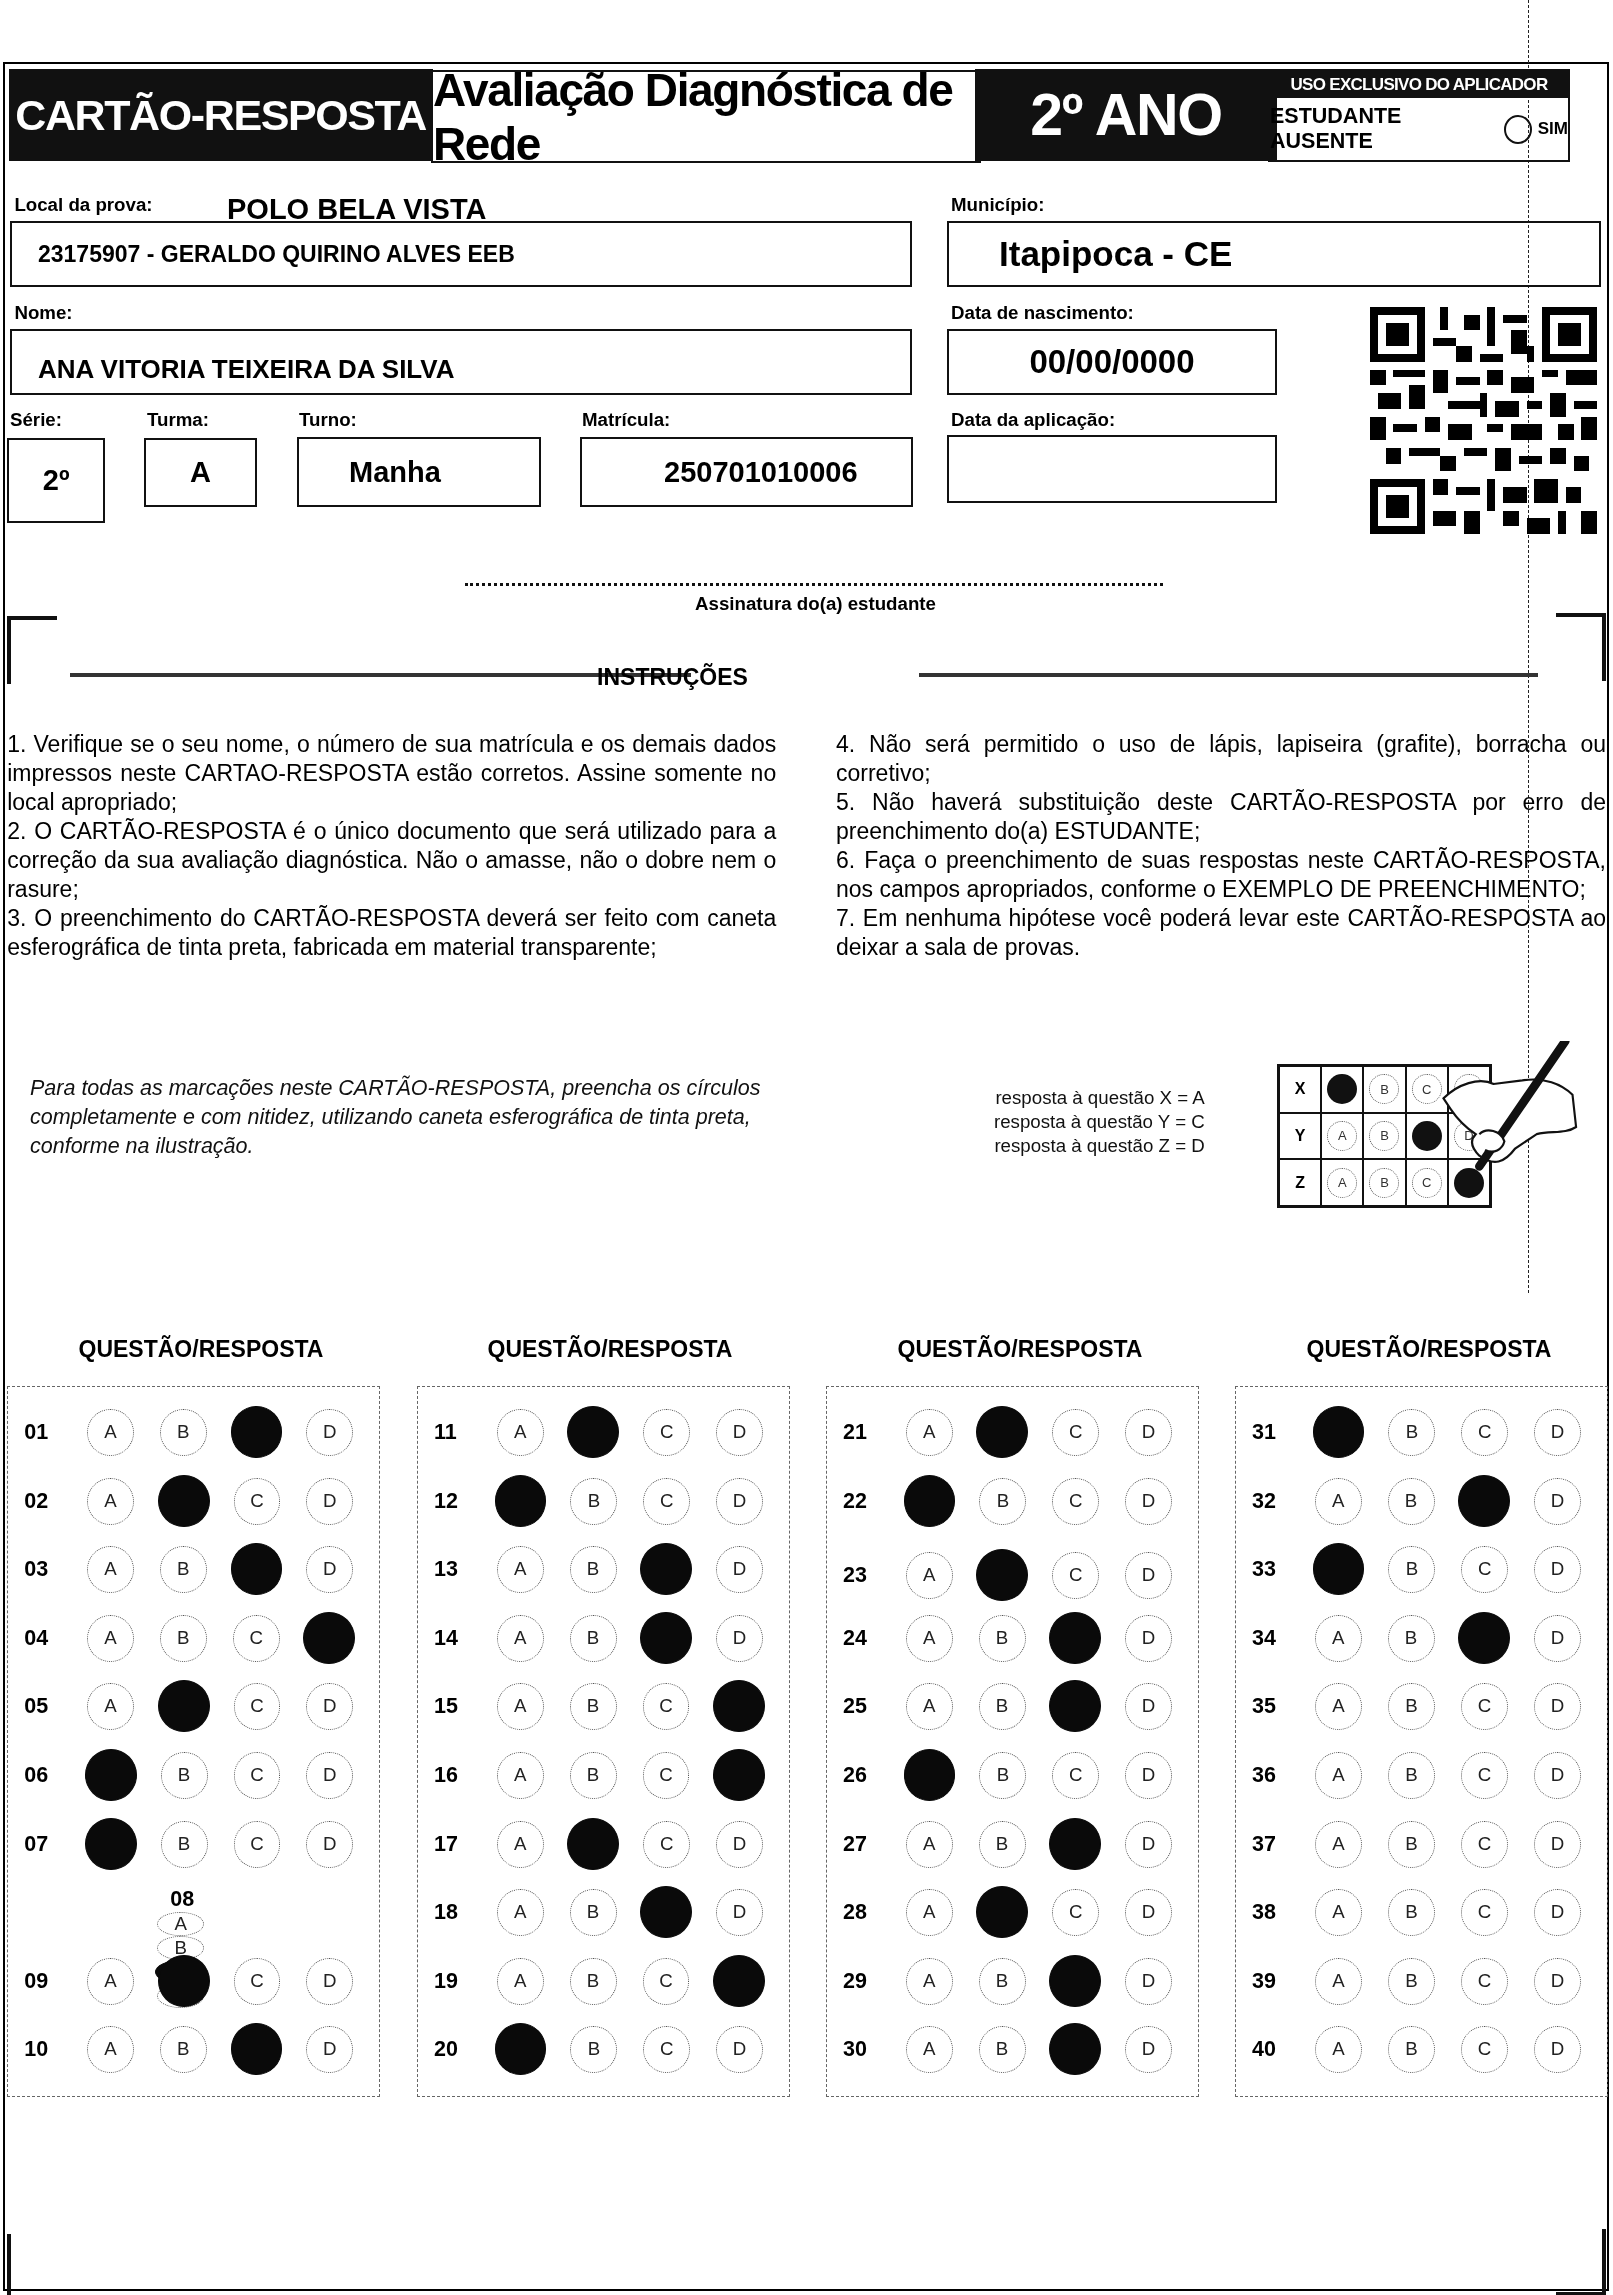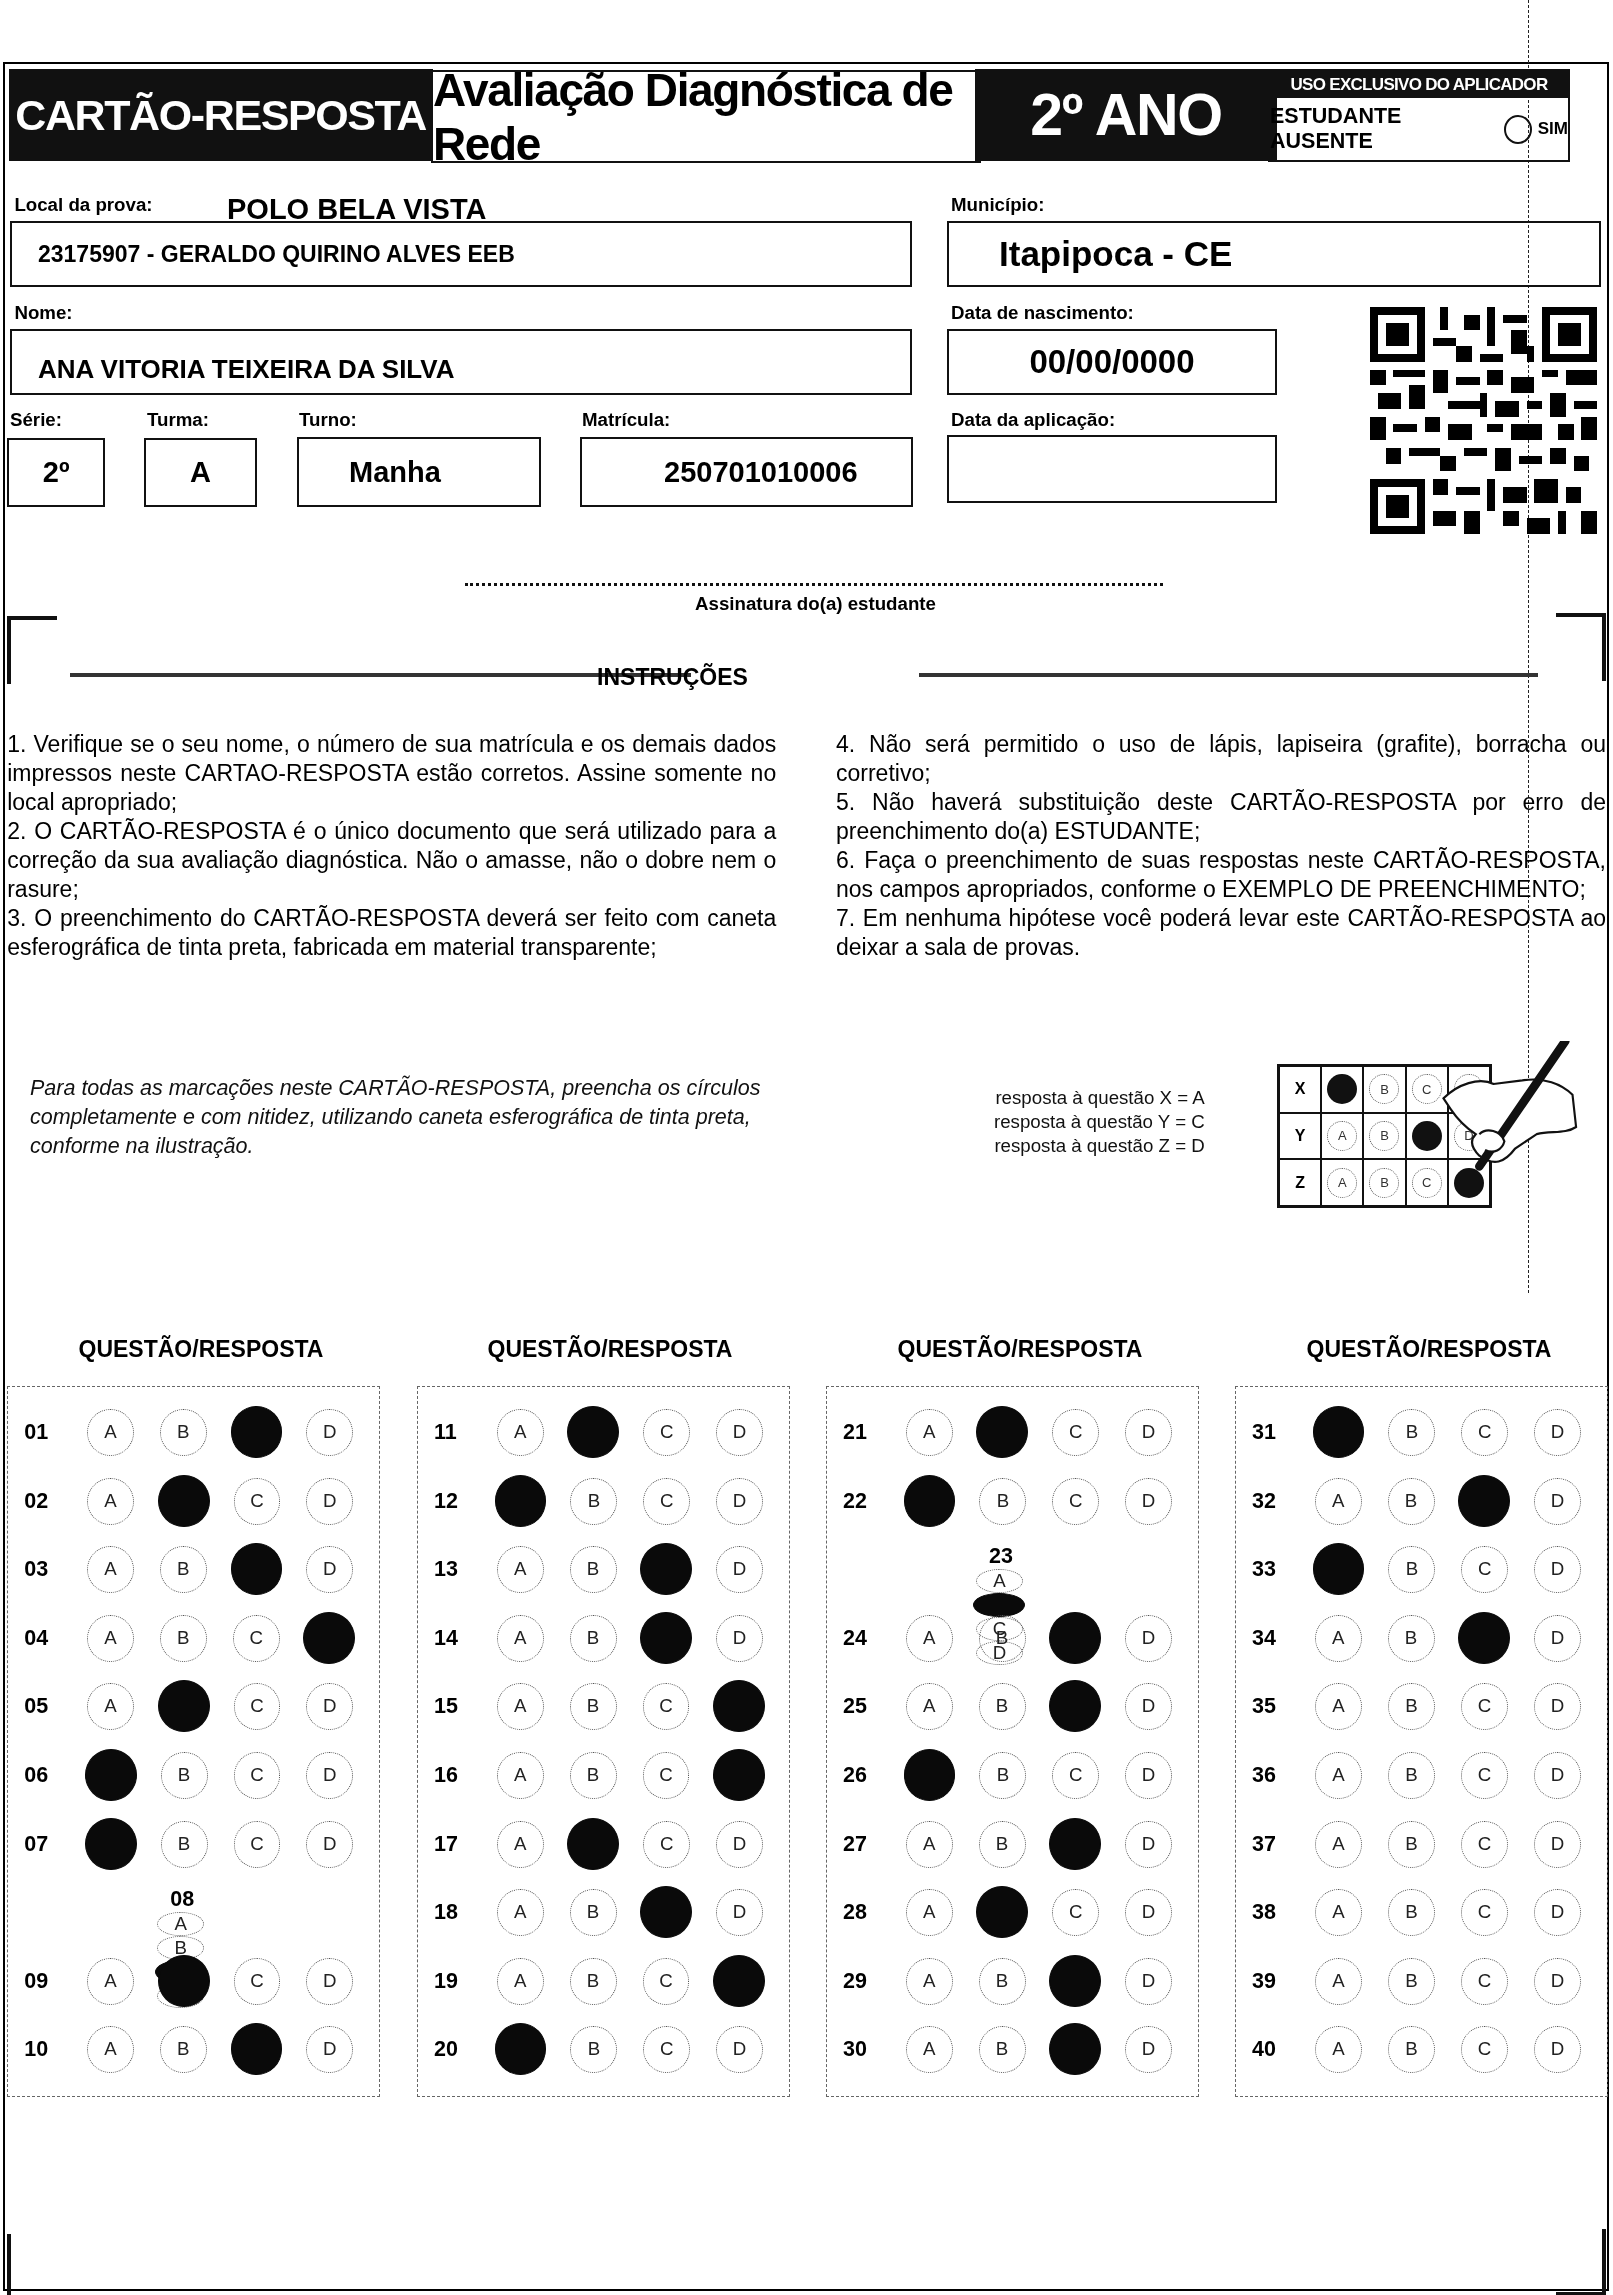--- a/index.html
+++ b/index.html
@@ -76,21 +76,21 @@
 <div class="abs field" style="left:10px;top:329px;width:902px;height:66px;padding-left:26px;font-size:26px;padding-top:14.4px;">
   <span>ANA VITORIA TEIXEIRA DA SILVA</span>
 </div>
 
 <div class="abs lbl" style="left:951px;top:302px;">Data de nascimento:</div>
 <div class="abs field" style="left:947px;top:329px;width:330px;height:66px;justify-content:center;font-size:33px;">
   <span>00/00/0000</span>
 </div>
 
 <div class="abs lbl" style="left:10px;top:409px;">Série:</div>
-<div class="abs field" style="left:7.2px;top:438px;width:98px;height:69px;justify-content:center;font-size:29px;">
+<div class="abs field" style="left:7.2px;top:438px;width:98px;height:85px;justify-content:center;font-size:29px;">
   <span>2º</span>
 </div>
 <div class="abs lbl" style="left:147px;top:409px;">Turma:</div>
 <div class="abs field" style="left:144px;top:438px;width:113px;height:69px;justify-content:center;font-size:29px;">
   <span>A</span>
 </div>
 <div class="abs lbl" style="left:299px;top:409px;">Turno:</div>
 <div class="abs field" style="left:297px;top:437px;width:244px;height:70px;padding-left:50px;font-size:29px;">
   <span>Manha</span>
 </div>
@@ -405,21 +405,21 @@
       <span class="bubble">C</span>
       <span class="bubble">D</span>
     </div>
     <div class="q-row" style="top: 89px;">
       <span class="q-num">22</span>
       <span class="bubble filled">A</span>
       <span class="bubble">B</span>
       <span class="bubble">C</span>
       <span class="bubble">D</span>
     </div>
-    <div class="q-row" style="top: 157px; flex-direction: column;">
+    <div class="q-row" style="top: 163px;">
       <span class="q-num">23</span>
       <span class="bubble">A</span>
       <span class="bubble filled">B</span>
       <span class="bubble">C</span>
       <span class="bubble">D</span>
     </div>
     <div class="q-row" style="top: 226px;">
       <span class="q-num">24</span>
       <span class="bubble">A</span>
       <span class="bubble">B</span>

